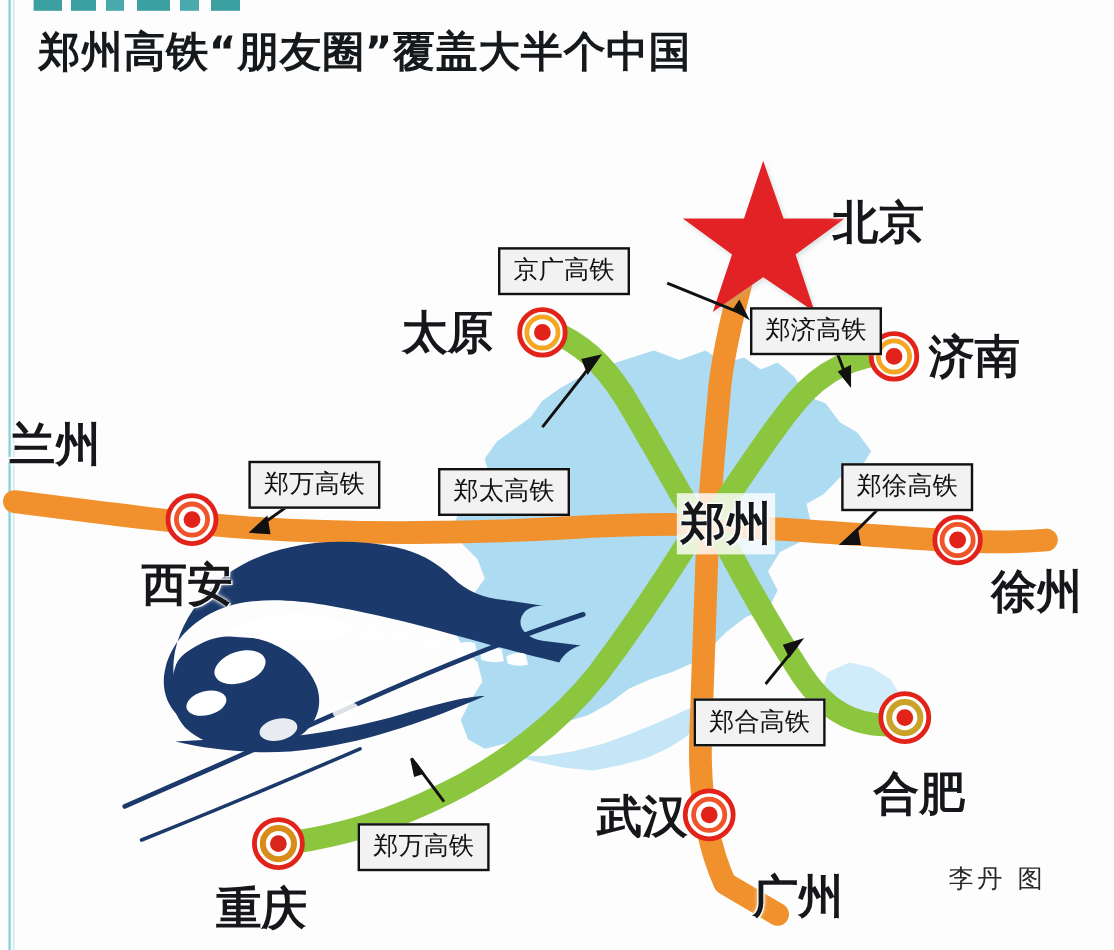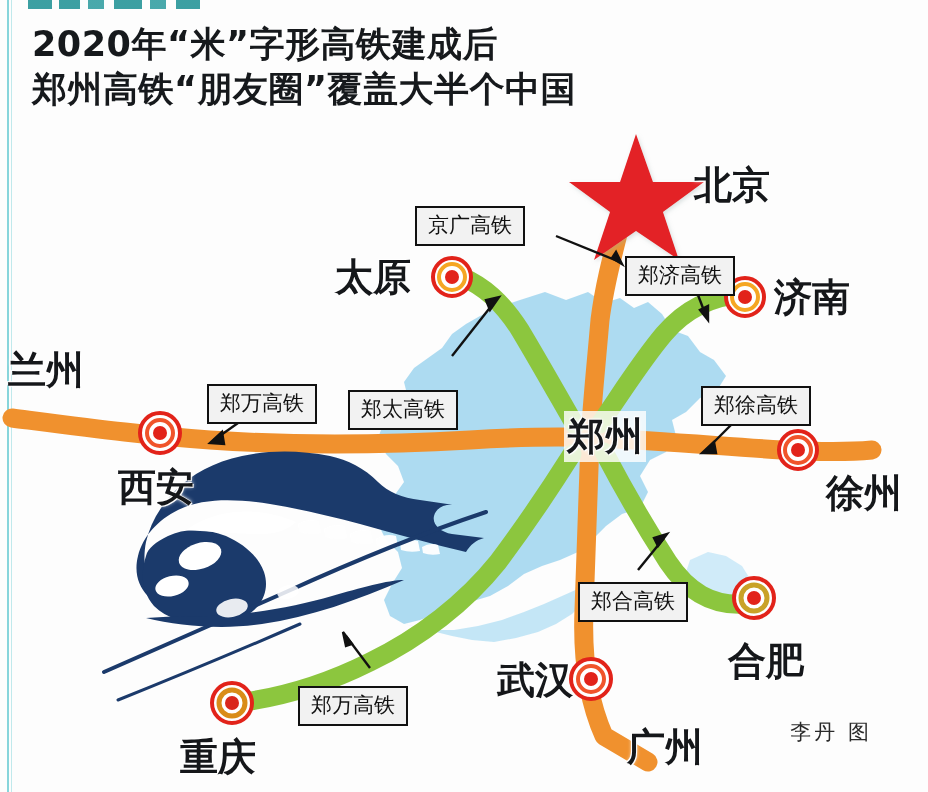--- a/index.html
+++ b/index.html
@@ -71,21 +71,20 @@
 </head>
 <body>
 
 <div id="stage">
 
   <div class="edge-rule-left"></div>
   <div class="edge-rule-left2"></div>
   <div class="top-crop"></div>
 
   <div class="title-block">
-    <div class="title-line">2020年“米”字形高铁建成后</div>
     <div class="title-line">郑州高铁“朋友圈”覆盖大半个中国</div>
   </div>
 
   <svg id="map" viewBox="0 0 928 792">
     <defs>
       <radialGradient id="ringGrad" cx="50%" cy="50%" r="50%">
         <stop offset="0%" stop-color="#E2231A"></stop>
         <stop offset="100%" stop-color="#F5A623"></stop>
       </radialGradient>
       <filter id="softShadow" x="-40%" y="-40%" width="180%" height="180%">
@@ -254,20 +253,20 @@
   <div class="city big" style="left:826px; top:468px;">徐州</div>
   <div class="city big" style="left:728px; top:636px;">合肥</div>
   <div class="city big" style="left:180px; top:732px;font-family:Liberation Mono, monospace;">重庆</div>
   <div class="city big" style="left:497px; top:655px;">武汉</div>
   <div class="city big" style="left:627px; top:722px;">广州</div>
   <div class="city hub" style="left:564px; top:411px;">郑州</div>
 
   <div class="callout" style="left:415px; top:182px;">京广高铁</div>
   <div class="callout" style="left:625px; top:232px;">郑济高铁</div>
   <div class="callout" style="left:207px; top:360px;">郑万高铁</div>
-  <div class="callout" style="left:348px; top:366px;text-align:center;">郑太高铁</div>
+  <div class="callout" style="left:365px; top:366px;text-align:center;">郑太高铁</div>
   <div class="callout" style="left:701px; top:362px;">郑徐高铁</div>
   <div class="callout" style="left:298px; top:662px;">郑万高铁</div>
   <div class="callout" style="left:578px; top:558px;">郑合高铁</div>
 
   <div class="credit">李丹 图</div>
 
 </div>
 
 </body></html>

